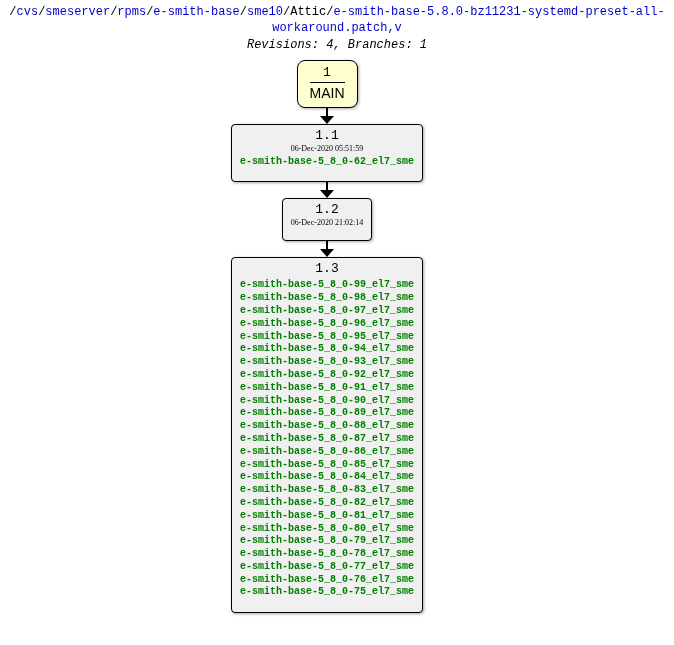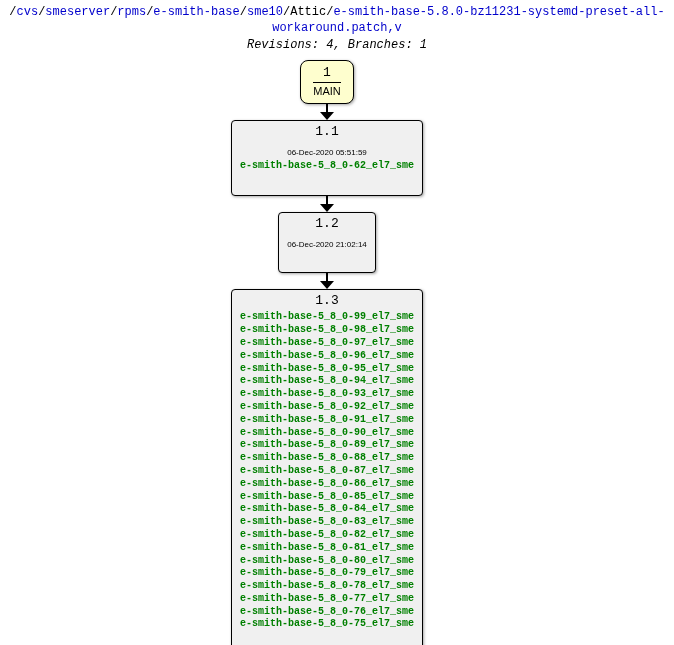--- a/index.html
+++ b/index.html
@@ -42,45 +42,45 @@
     font-family: "Courier New", monospace;
     font-size: 13px;
     color: #000;
     padding-bottom: 2px;
     border-bottom: 1px solid #000;
     text-align: center;
     width: 100%;
   }
   .main-box .lbl {
     font-family: Helvetica, Arial, sans-serif;
-    font-size: 11px;
+    font-size: 14px;
     color: #000;
     margin-top: 2px;
   }
 
   .rev-box {
     display: inline-block;
     background: #f0f0f0;
     border: 1px solid #000;
     border-radius: 4px;
-    padding: 3px 8px 23px;
+    padding: 3px 8px 13px;
     box-shadow: 1px 1px 3px rgba(0,0,0,0.35);
     text-align: center;
   }
   .rev-num {
     font-family: "Courier New", monospace;
     font-size: 13px;
     color: #000;
     cursor: pointer;
   }
   .rev-date {
-    font-family: Liberation Sans, sans-serif;
+    font-family: Liberation Serif, serif;
     font-size: 8px;
     color: #000;
-    margin-top: 9px;
+    margin-top: 1px;
   }
   .tags {
     margin-top: 3px;
   }
   .tag-link {
     display: block;
     font-family: "Courier New", monospace;
     font-size: 10px;
     font-weight: bold;
     color: #008000;

